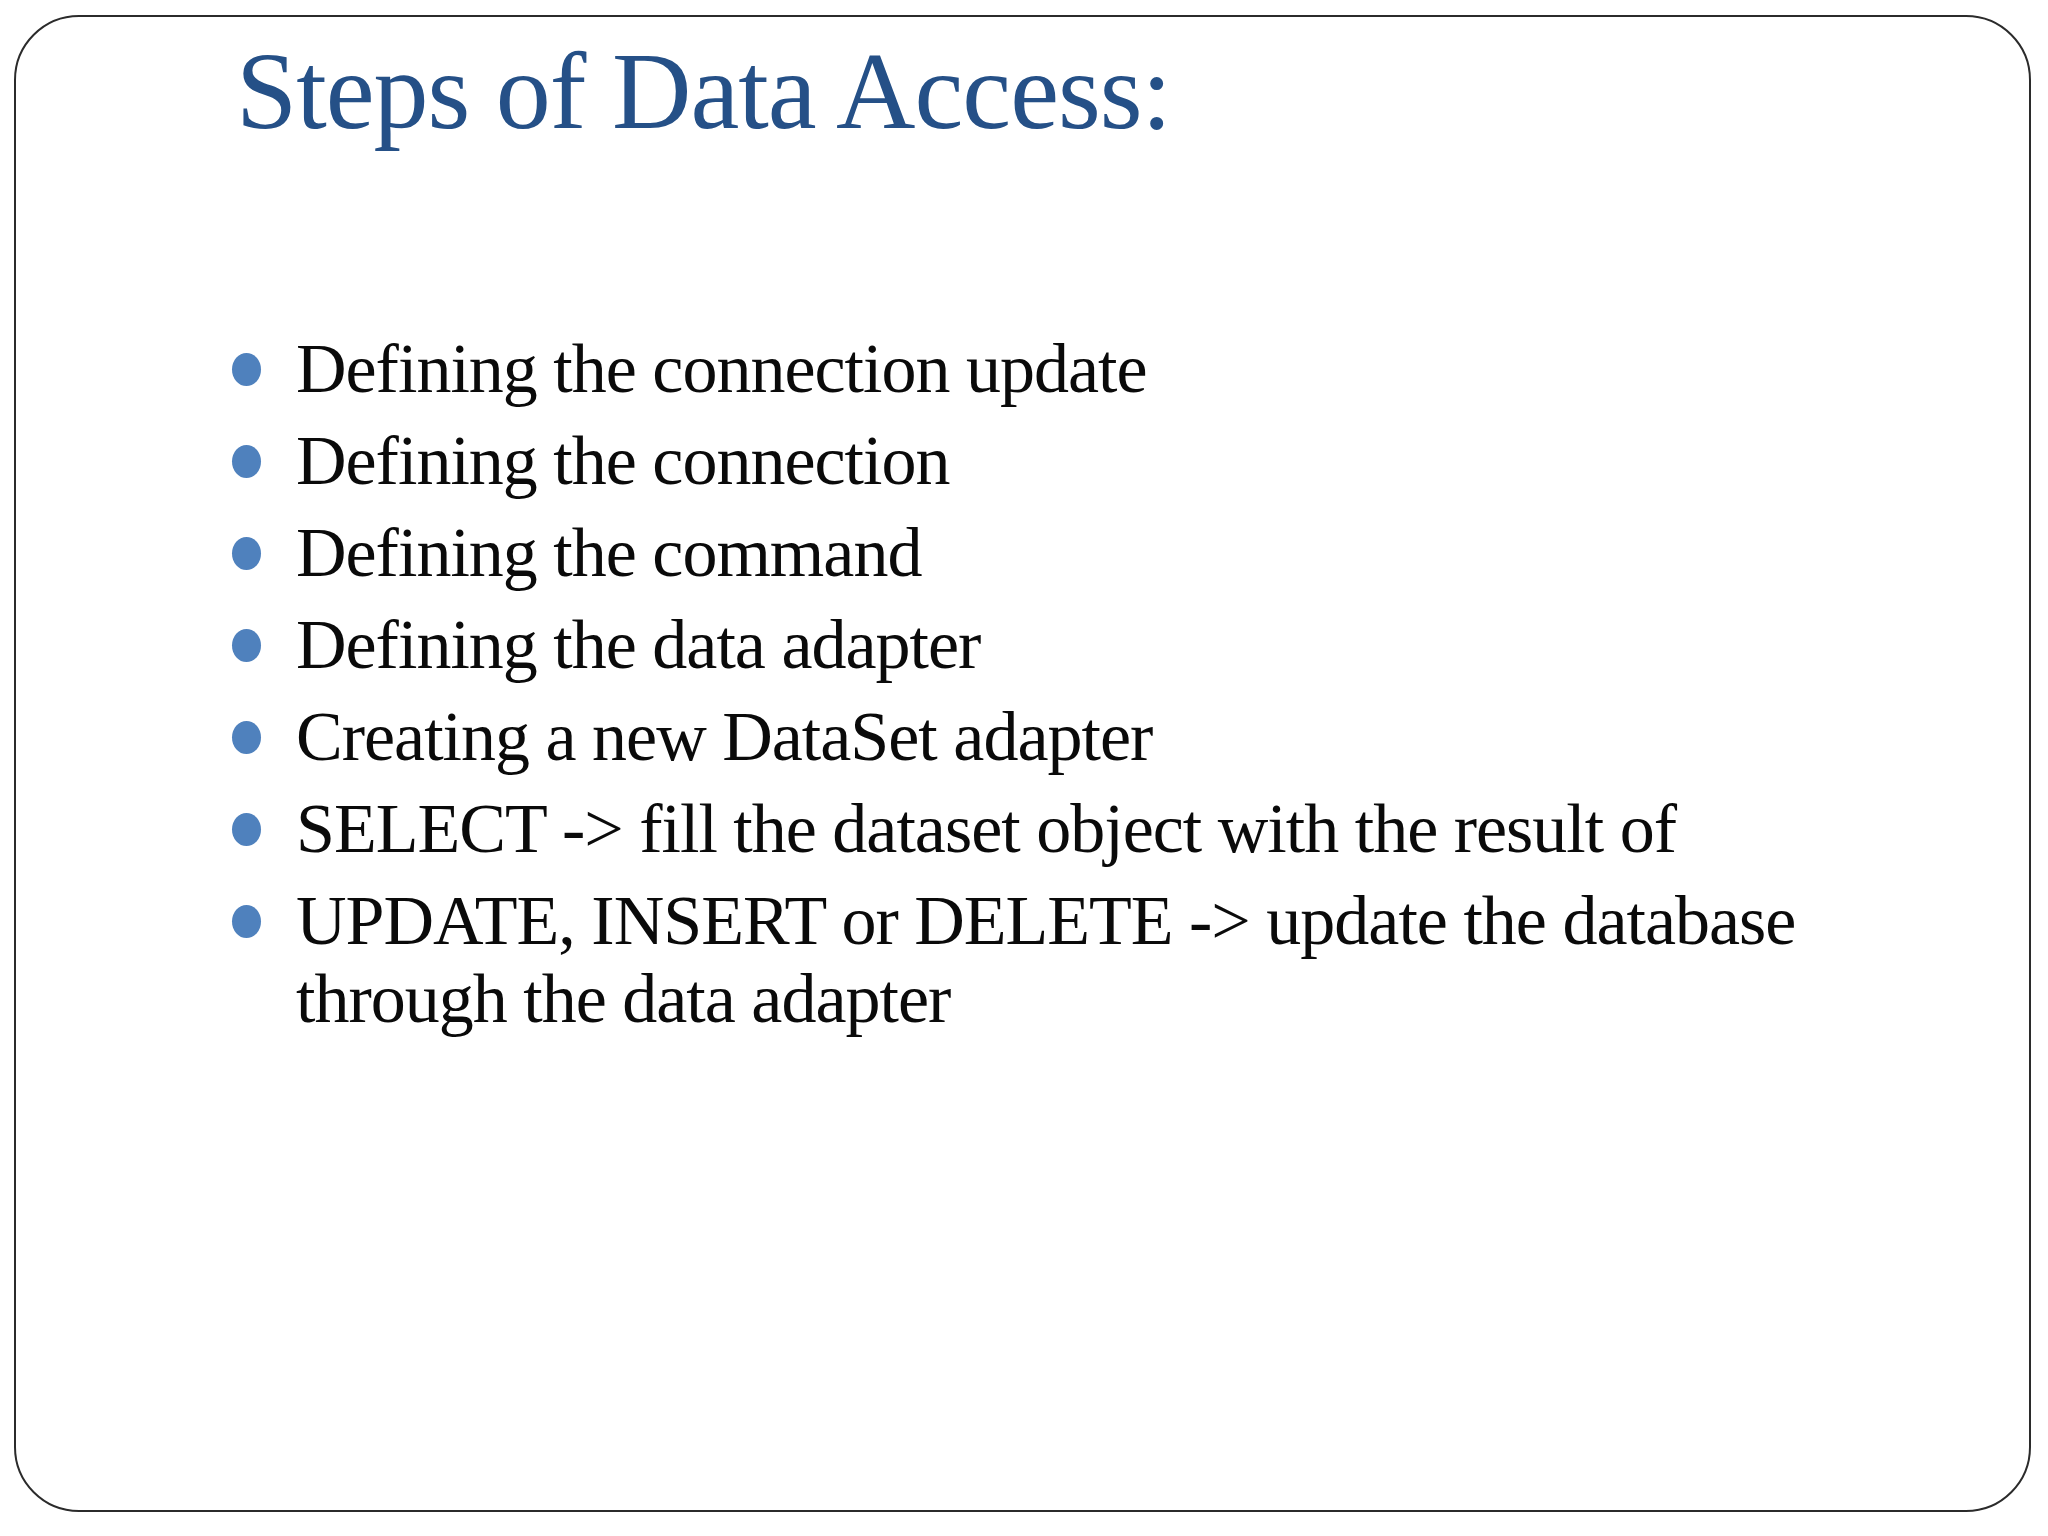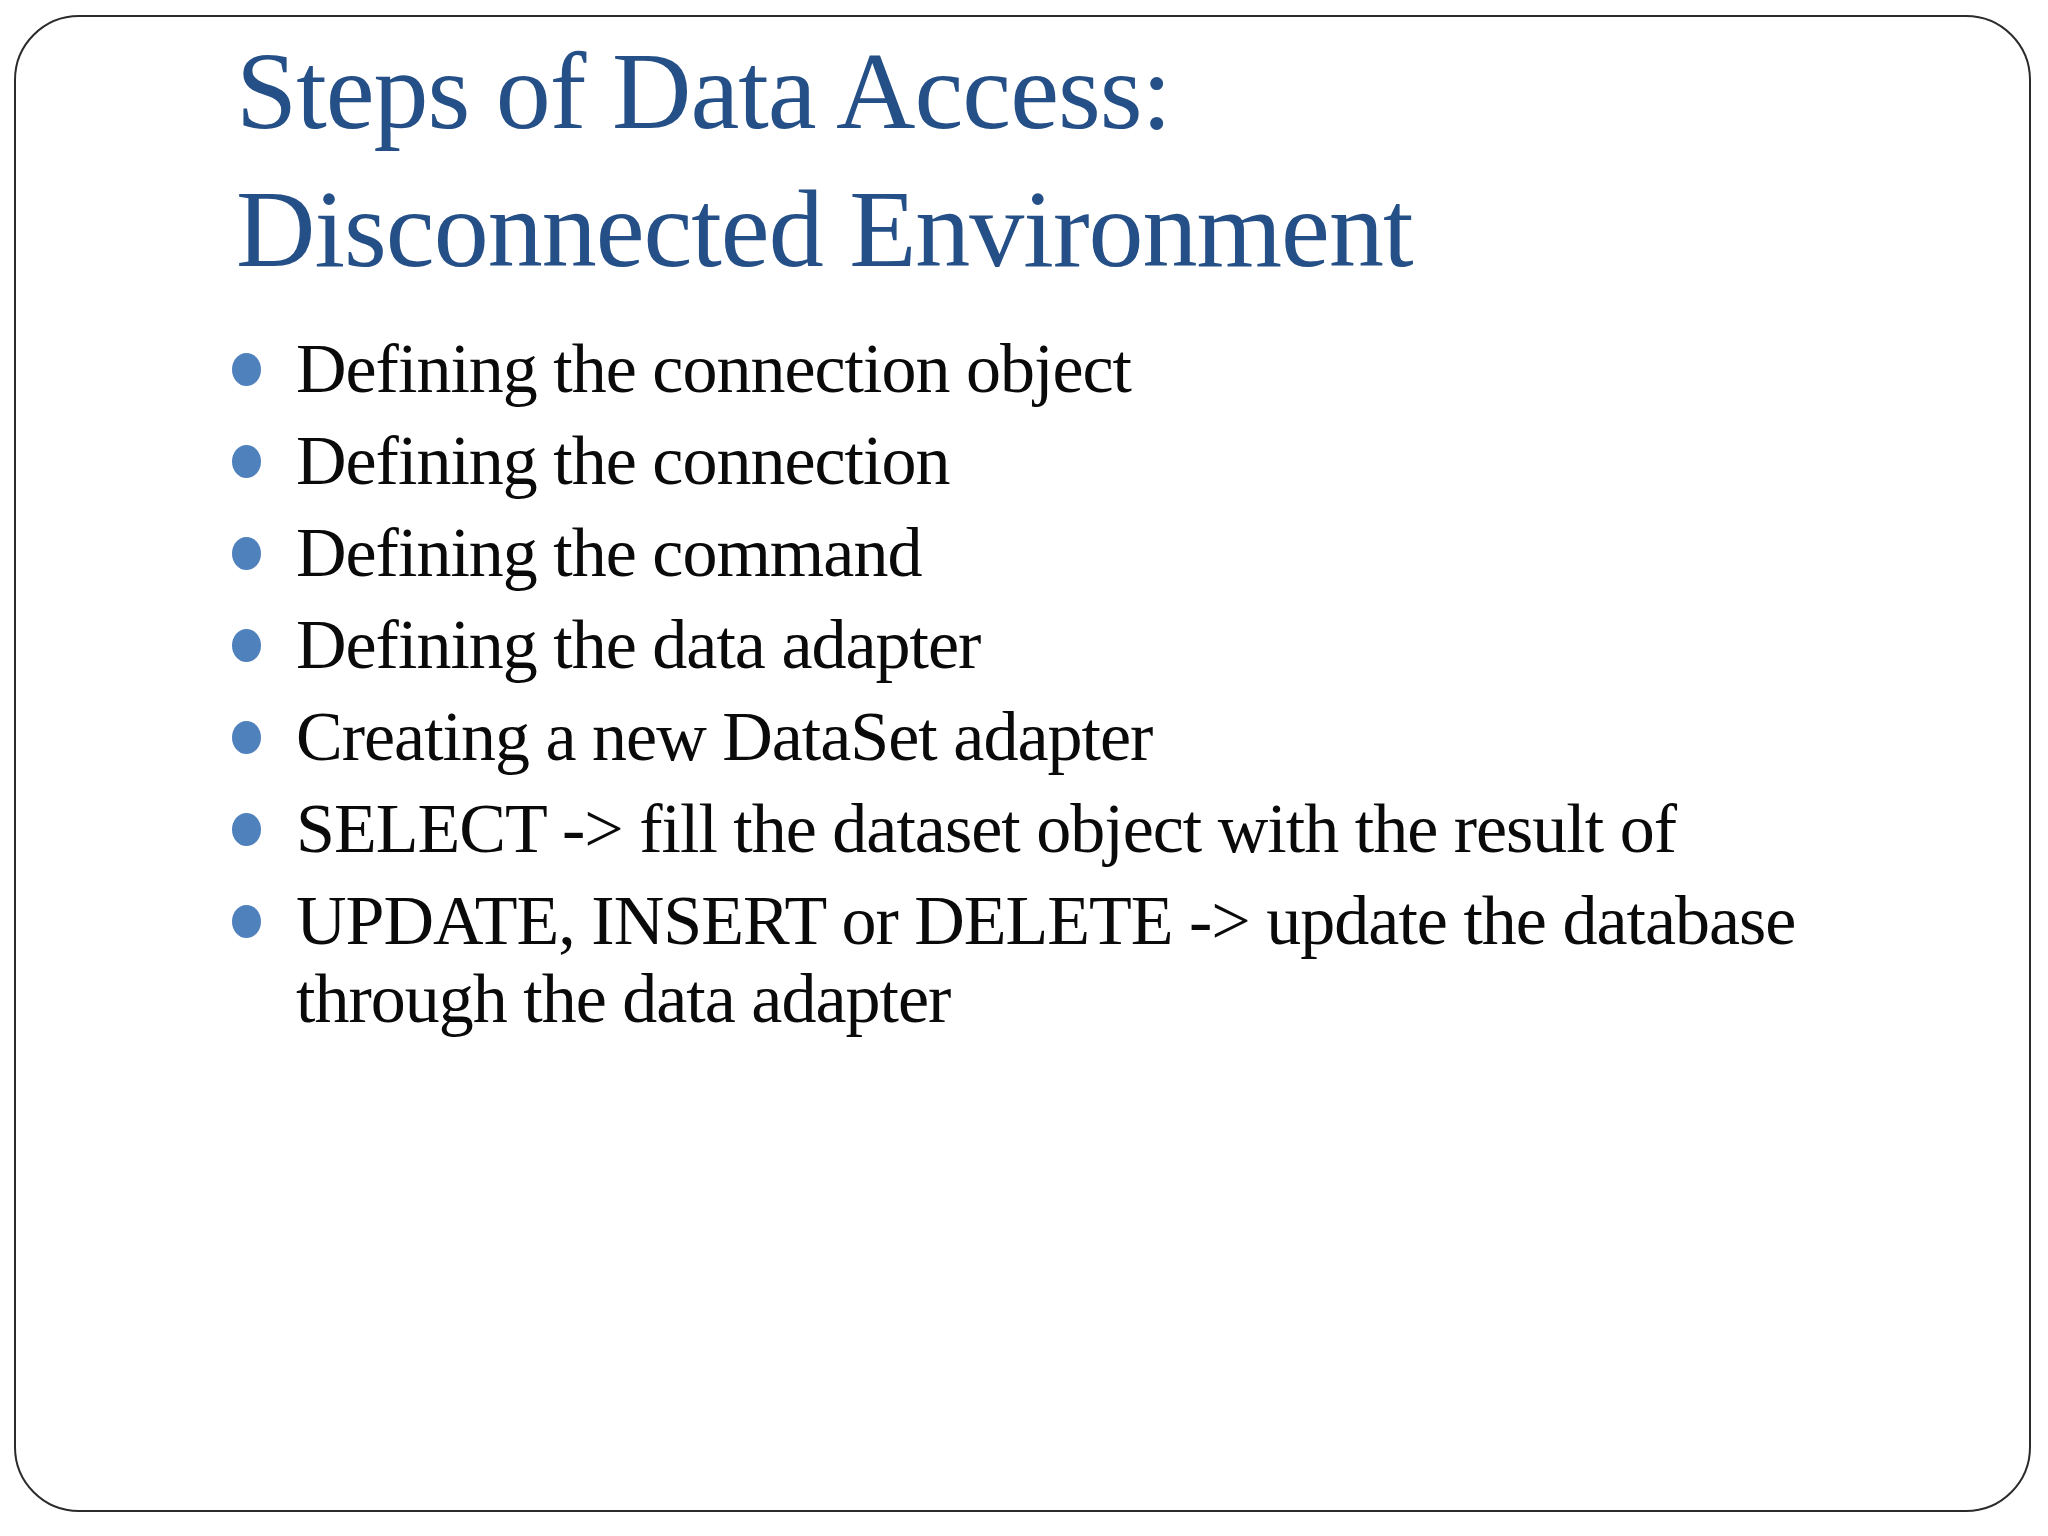--- a/index.html
+++ b/index.html
@@ -68,28 +68,27 @@
   }
 </style>
 </head>
 <body>
 
 <div class="slide">
   <div class="frame"></div>
 
   <h1 class="title">
     <div class="title-line">Steps of Data Access:</div>
-    <div class="title-line">Disconnected Environment</div>
   </h1>
 
   <ul class="bullets" id="bullet-list">
       <li class="bullet-item">
         <span class="dot"></span>
         <div class="bullet-text">
-          <div class="line">Defining the connection object</div>
+          <div class="line">Defining the connection update</div>
         </div>
       </li>
       <li class="bullet-item">
         <span class="dot"></span>
         <div class="bullet-text">
           <div class="line">Defining the connection</div>
         </div>
       </li>
       <li class="bullet-item">
         <span class="dot"></span>

